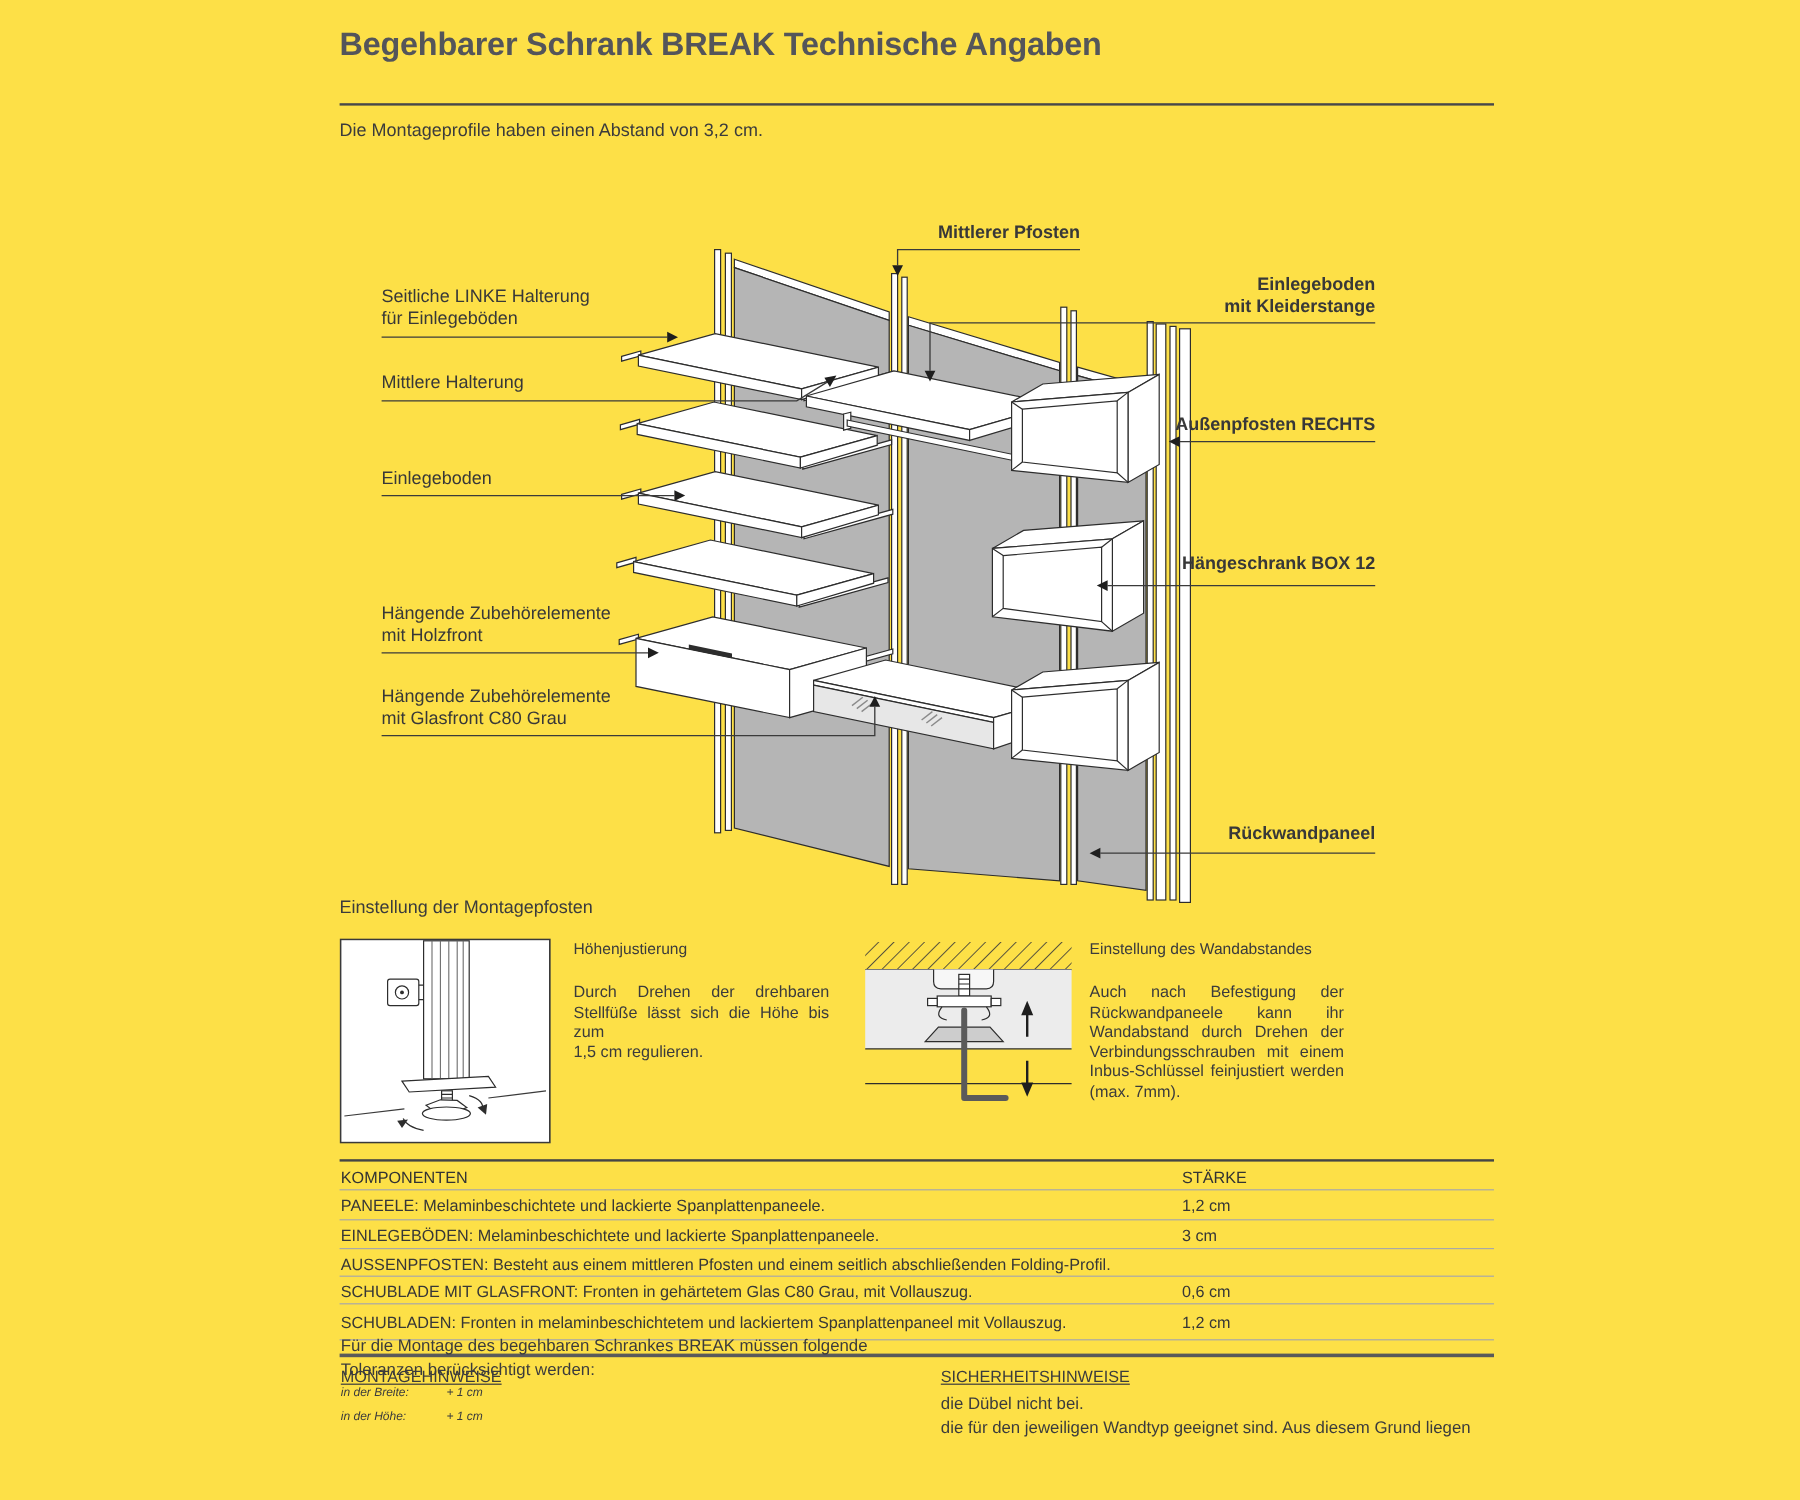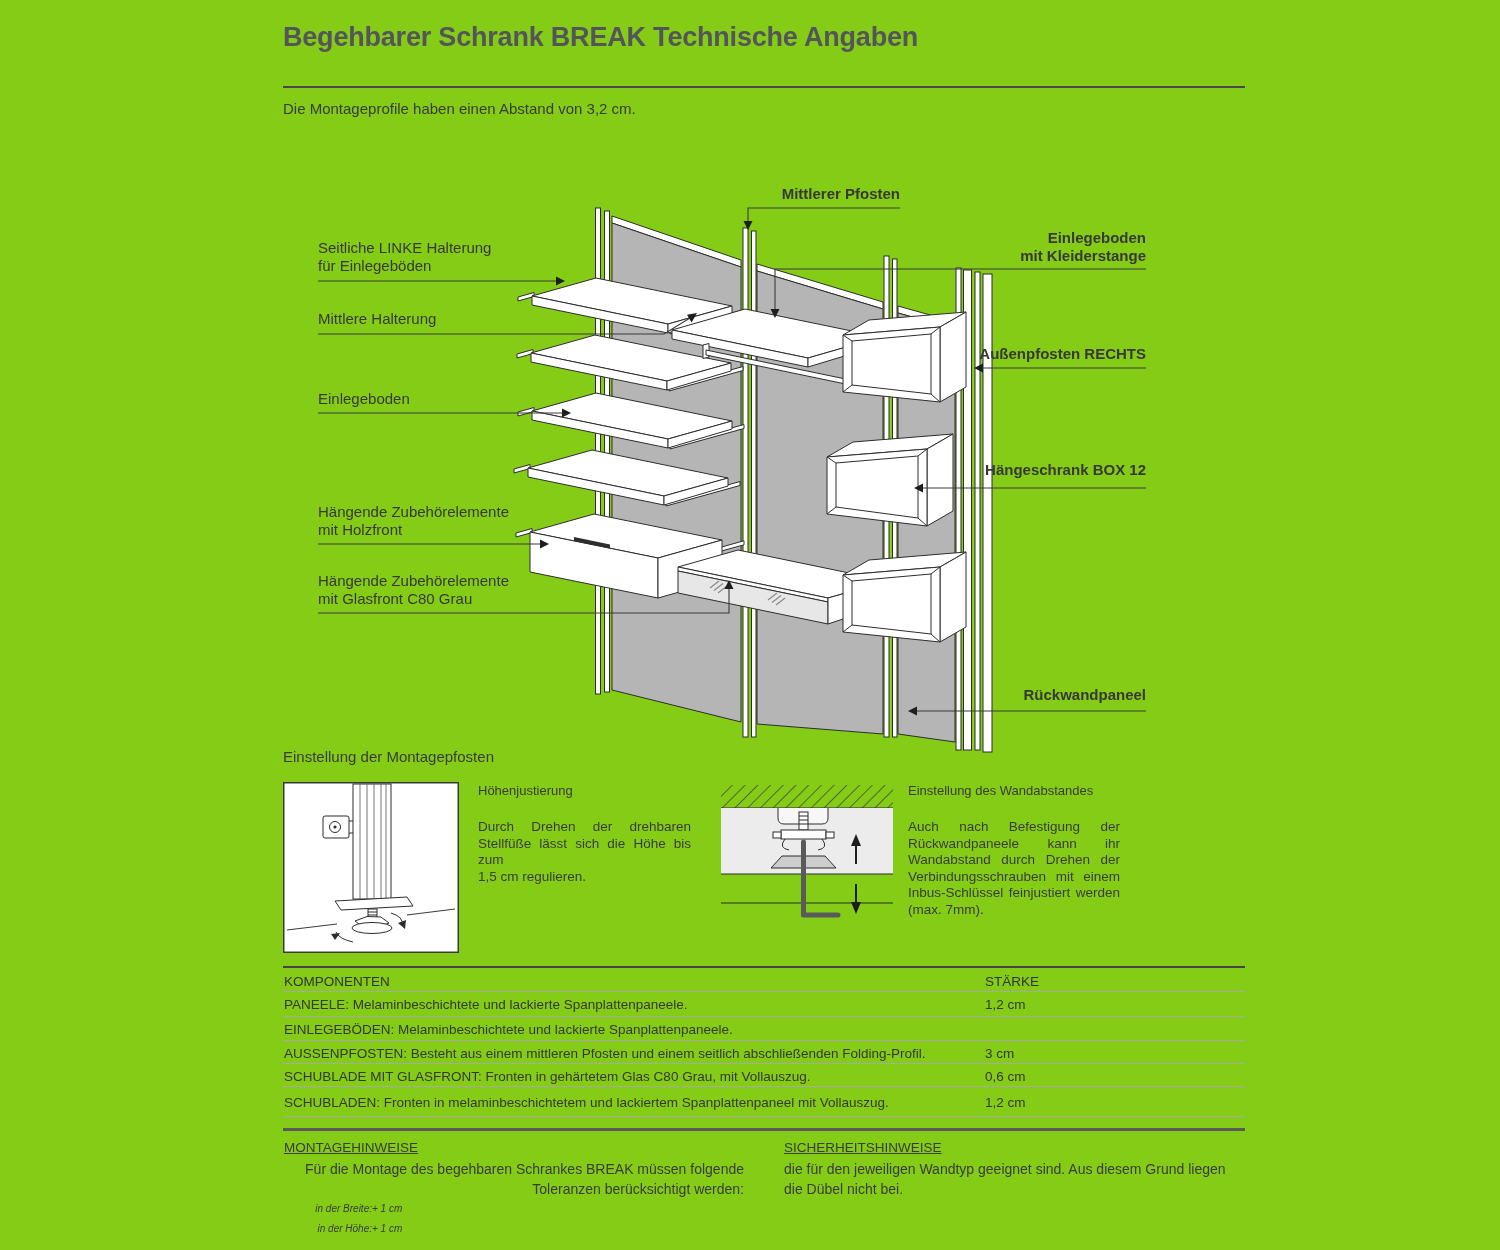--- a/index.html
+++ b/index.html
@@ -1,16 +1,16 @@
 <!DOCTYPE html>
 <html><head>
 <meta charset="utf-8">
 <style>
   html,body{margin:0;padding:0;background:#ffffff;}
-  .page{position:relative;width:1500px;height:1250px;background:#84cc16;overflow:hidden;
+  .page{position:relative;width:1500px;height:1250px;background:#fde047;overflow:hidden;
         font-family:"Liberation Sans",sans-serif;color:#3b3b3c;}
   .abs{position:absolute;}
   .title{font-size:27px;font-weight:700;color:#54555a;letter-spacing:-0.2px;}
   .rule{background:#48484a;height:2px;}
   .subtitle{font-size:15px;color:#3b3b3c;}
   .lbl{font-size:15px;line-height:17.5px;color:#383838;}
   .lbl.r{text-align:right;font-weight:bold;}
   .sec-head{font-size:15px;color:#3b3b3c;}
   .ill-head{font-size:13px;color:#3b3b3c;}
   .para{font-size:13.5px;line-height:16.5px;color:#3b3b3c;}
@@ -316,55 +316,55 @@
     <div class="abs tbl-top" style="left:283px;top:966px;width:962px;"></div>
     <div class="abs tbl-head" style="left:284px;top:974px;">KOMPONENTEN</div>
     <div class="abs tbl-head" style="left:985px;top:974px;">STÄRKE</div>
     <div class="abs sep" style="left:283px;top:991px;width:962px;"></div>
 
     <div class="abs tbl-cell" style="left:284px;top:997px;">PANEELE: Melaminbeschichtete und lackierte Spanplattenpaneele.</div>
     <div class="abs tbl-cell" style="left:985px;top:997px;">1,2 cm</div>
     <div class="abs sep" style="left:283px;top:1016px;width:962px;"></div>
 
     <div class="abs tbl-cell" style="left:284px;top:1022px;">EINLEGEBÖDEN: Melaminbeschichtete und lackierte Spanplattenpaneele.</div>
-    <div class="abs tbl-cell" style="left:985px;top:1022px;margin-top:24px;">3 cm</div>
+    <div class="abs tbl-cell" style="left:985px;top:1022px;">3 cm</div>
     <div class="abs sep" style="left:283px;top:1040px;width:962px;"></div>
 
     <div class="abs tbl-cell" style="left:284px;top:1046px;text-align:right;">AUSSENPFOSTEN: Besteht aus einem mittleren Pfosten und einem seitlich abschließenden Folding-Profil.</div>
     <div class="abs tbl-cell" style="left:985px;top:1046px;"></div>
     <div class="abs sep" style="left:283px;top:1063px;width:962px;"></div>
 
     <div class="abs tbl-cell" style="left:284px;top:1069px;">SCHUBLADE MIT GLASFRONT: Fronten in gehärtetem Glas C80 Grau, mit Vollauszug.</div>
     <div class="abs tbl-cell" style="left:985px;top:1069px;">0,6 cm</div>
     <div class="abs sep" style="left:283px;top:1086px;width:962px;"></div>
 
     <div class="abs tbl-cell" style="left:284px;top:1095px;">SCHUBLADEN: Fronten in melaminbeschichtetem und lackiertem Spanplattenpaneel mit Vollauszug.</div>
     <div class="abs tbl-cell" style="left:985px;top:1095px;">1,2 cm</div>
     <div class="abs sep" style="left:283px;top:1116px;width:962px;"></div>
   </div>
 
   <div class="abs sep-heavy" style="left:283px;top:1128px;width:962px;"></div>
 
   <div>
     <div class="abs note-head" style="left:284px;top:1140px;">MONTAGEHINWEISE</div>
-    <div class="abs" style="left:284px;top:1160px;width:460px;text-align:right;">
+    <div class="abs" style="left:284px;top:1112px;width:460px;">
       <div class="note-line">Für die Montage des begehbaren Schrankes BREAK müssen folgende</div>
       <div class="note-line">Toleranzen berücksichtigt werden:</div>
       <div class="tol">
         <span class="t-lab">in der Breite:</span>
         <span>+ 1 cm</span>
       </div>
       <div class="tol">
         <span class="t-lab">in der Höhe:</span>
         <span>+ 1 cm</span>
       </div>
     </div>
   </div>
 
   <div>
     <div class="abs note-head" style="left:784px;top:1140px;">SICHERHEITSHINWEISE</div>
     <div class="abs" style="left:784px;top:1160px;width:470px;">
+      <div class="note-line">die Dübel nicht bei.</div>
       <div class="note-line">die für den jeweiligen Wandtyp geeignet sind. Aus diesem Grund liegen</div>
-      <div class="note-line">die Dübel nicht bei.</div>
     </div>
   </div>
 
 </div>
 
 </body></html>

